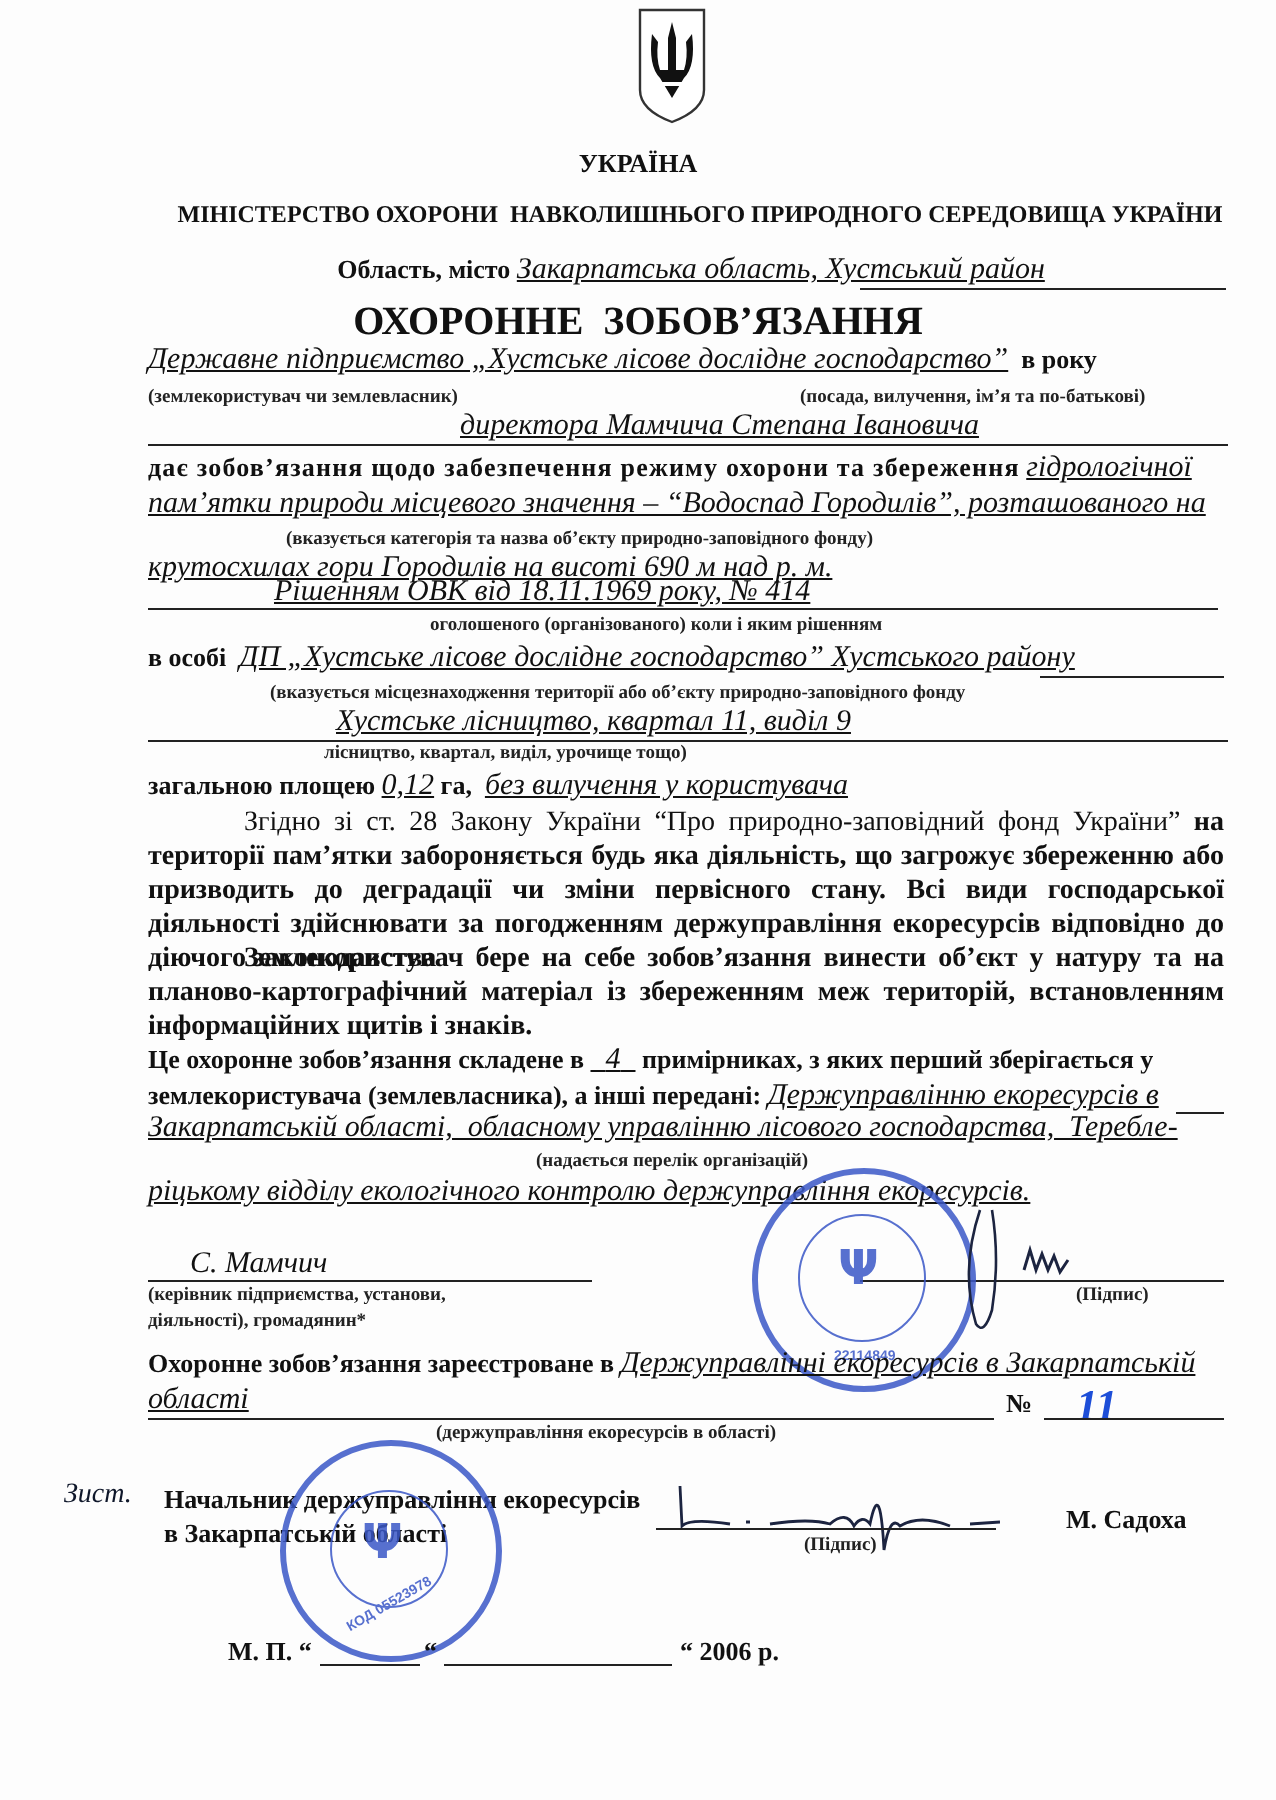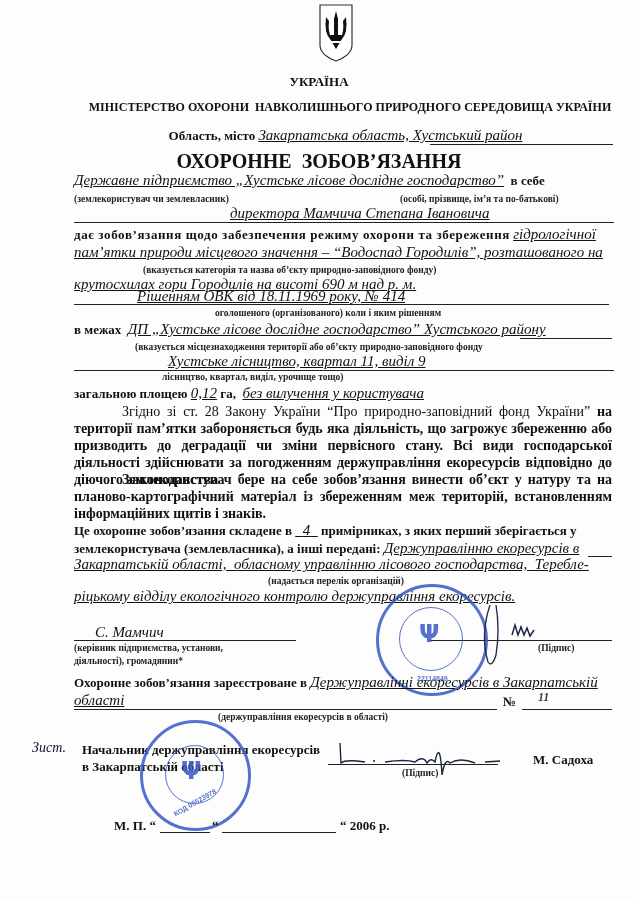--- a/index.html
+++ b/index.html
@@ -38,40 +38,40 @@
 <div class="abs" style="left:78px;top:127px;width:535px;font-size:13px;text-align:center;">
   <span class="b">Область, місто</span>
   <span class="fill">Закарпатська область, Хустський район</span>
 </div>
 <div class="line" style="left:430px;top:144px;width:183px;"></div>
 
 <div class="abs b" style="left:0;width:638px;top:150px;text-align:center;font-size:20px;white-space:pre;">ОХОРОННЕ  ЗОБОВ’ЯЗАННЯ</div>
 
 <div class="abs" style="left:74px;top:172px;width:540px;font-size:13px;">
   <span class="fill">Державне підприємство „Хустське лісове дослідне господарство”</span>
-  &nbsp;<span class="b">в себе</span>
+  &nbsp;<span class="b">в року</span>
 </div>
 <div class="abs caption" style="left:74px;top:194px;">(землекористувач чи землевласник)</div>
-<div class="abs caption" style="left:400px;top:194px;">(особі, прізвище, ім’я  та по-батькові)</div>
+<div class="abs caption" style="left:400px;top:194px;">(посада, вилучення, ім’я  та по-батькові)</div>
 <div class="line" style="left:74px;top:222px;width:540px;"></div>
 <div class="abs fill" style="left:230px;top:205px;">директора Мамчича Степана Івановича</div>
 
 <div class="abs b" style="left:74px;top:226px;width:545px;font-size:13px;white-space:nowrap;">
   <span style="letter-spacing:0.6px;">дає  зобов’язання  щодо  забезпечення  режиму  охорони  та  збереження</span>
   <span class="fill" style="font-weight:normal;">гідрологічної</span>
 </div>
 <div class="abs fill" style="left:74px;top:244px;width:545px;white-space:nowrap;">пам’ятки природи місцевого значення – “Водоспад Городилів”, розташованого на</div>
 <div class="abs caption" style="left:143px;top:265px;">(вказується категорія та назва об’єкту природно-заповідного фонду)</div>
 <div class="abs fill" style="left:74px;top:276px;">крутосхилах гори Городилів на висоті 690 м над р. м.</div>
 <div class="line" style="left:74px;top:304px;width:535px;"></div>
 <div class="abs fill" style="left:137px;top:288px;">Рішенням ОВК від 18.11.1969 року, № 414</div>
 <div class="abs caption" style="left:215px;top:308px;">оголошеного (організованого) коли і яким рішенням</div>
 
 <div class="abs" style="left:74px;top:321px;font-size:13px;white-space:nowrap;">
-  <span class="b">в межах</span>
+  <span class="b">в особі</span>
   &nbsp;<span class="fill">ДП „Хустське лісове дослідне господарство” Хустського району</span>
 </div>
 <div class="line" style="left:520px;top:338px;width:92px;"></div>
 <div class="abs caption" style="left:135px;top:342px;">(вказується місцезнаходження території або об’єкту природно-заповідного фонду</div>
 <div class="line" style="left:74px;top:370px;width:540px;"></div>
 <div class="abs fill" style="left:168px;top:353px;">Хустське лісництво, квартал 11, виділ 9</div>
 <div class="abs caption" style="left:162px;top:372px;">лісництво, квартал, виділ, урочище тощо)</div>
 
 <div class="abs" style="left:74px;top:385px;font-size:13px;white-space:nowrap;">
   <span class="b">загальною площею</span>
@@ -117,21 +117,21 @@
   <path d="M52 35 L55 25 L58 35 L61 27 L64 35 L67 28 L70 36 L74 30" fill="none" stroke="#1c2440" stroke-width="1.5"></path>
 </svg>
 
 <div class="abs" style="left:74px;top:674px;font-size:13px;white-space:nowrap;">
   <span class="b">Охоронне зобов’язання зареєстроване в</span>
   <span class="fill">Держуправлінні екоресурсів в Закарпатській</span>
 </div>
 <div class="abs fill" style="left:74px;top:692px;">області</div>
 <div class="line" style="left:74px;top:709px;width:423px;"></div>
 <div class="abs b" style="left:503px;top:694px;font-size:13px;">№</div>
-<div class="abs" style="left:538px;top:690px;font-size:12px;font-style:italic;font-weight:bold;color:#404040;">11</div>
+<div class="abs" style="left:538px;top:690px;font-size:22px;font-style:italic;font-weight:bold;color:#1d4ed8;">11</div>
 <div class="line" style="left:522px;top:709px;width:90px;"></div>
 <div class="abs caption" style="left:218px;top:712px;">(держуправління екоресурсів в області)</div>
 
 <div class="abs" style="left:32px;top:740px;font-size:14px;font-style:italic;color:#0f172a;">Зист.</div>
 <div class="abs b" style="left:82px;top:742px;font-size:13px;">Начальник держуправління екоресурсів</div>
 <div class="abs b" style="left:82px;top:759px;font-size:13px;">в Закарпатській області</div>
 <svg class="abs" style="left:335px;top:735px;" width="185" height="45" viewBox="0 0 185 45">
   <path d="M5 8 L6 28 Q10 24 30 27 M38 26 L40 26 M50 27 Q70 24 80 27 Q88 20 92 28 Q96 22 100 27 Q105 3 107 40 Q110 22 115 28 Q125 22 140 28 M150 27 L165 26" fill="none" stroke="#1c2440" stroke-width="1.4"></path>
 </svg>
 <div class="line" style="left:328px;top:764px;width:170px;"></div>

